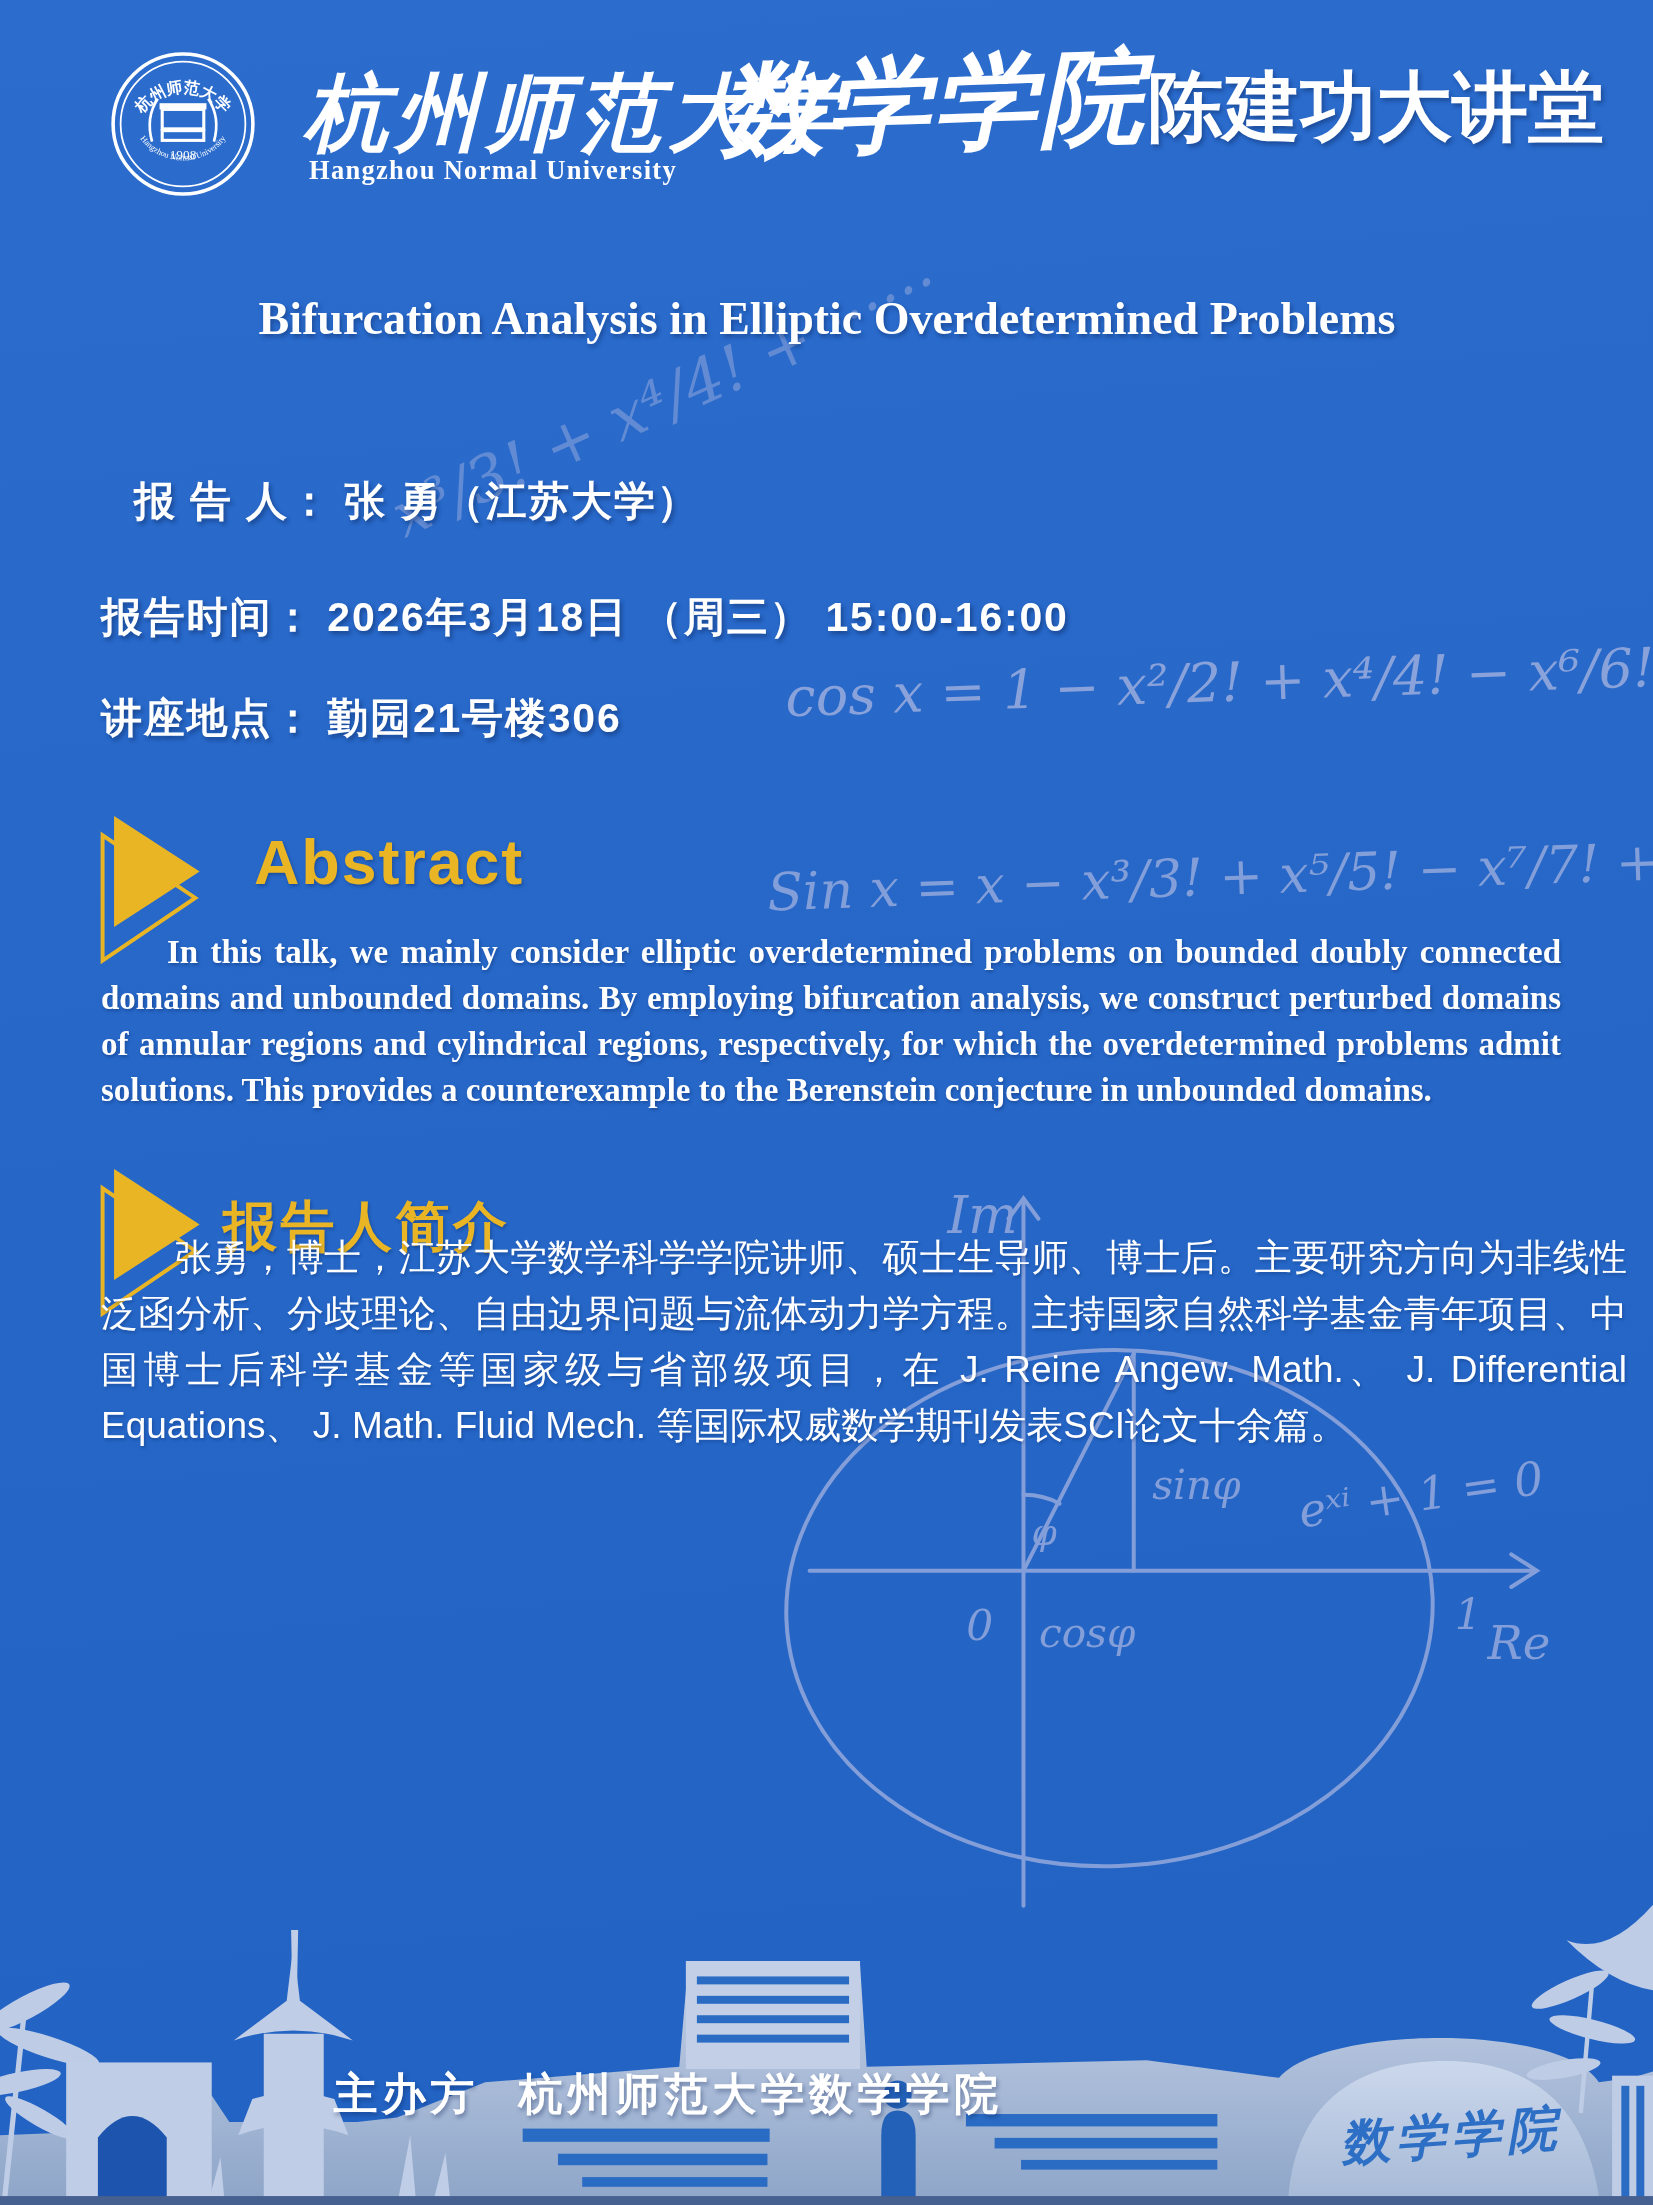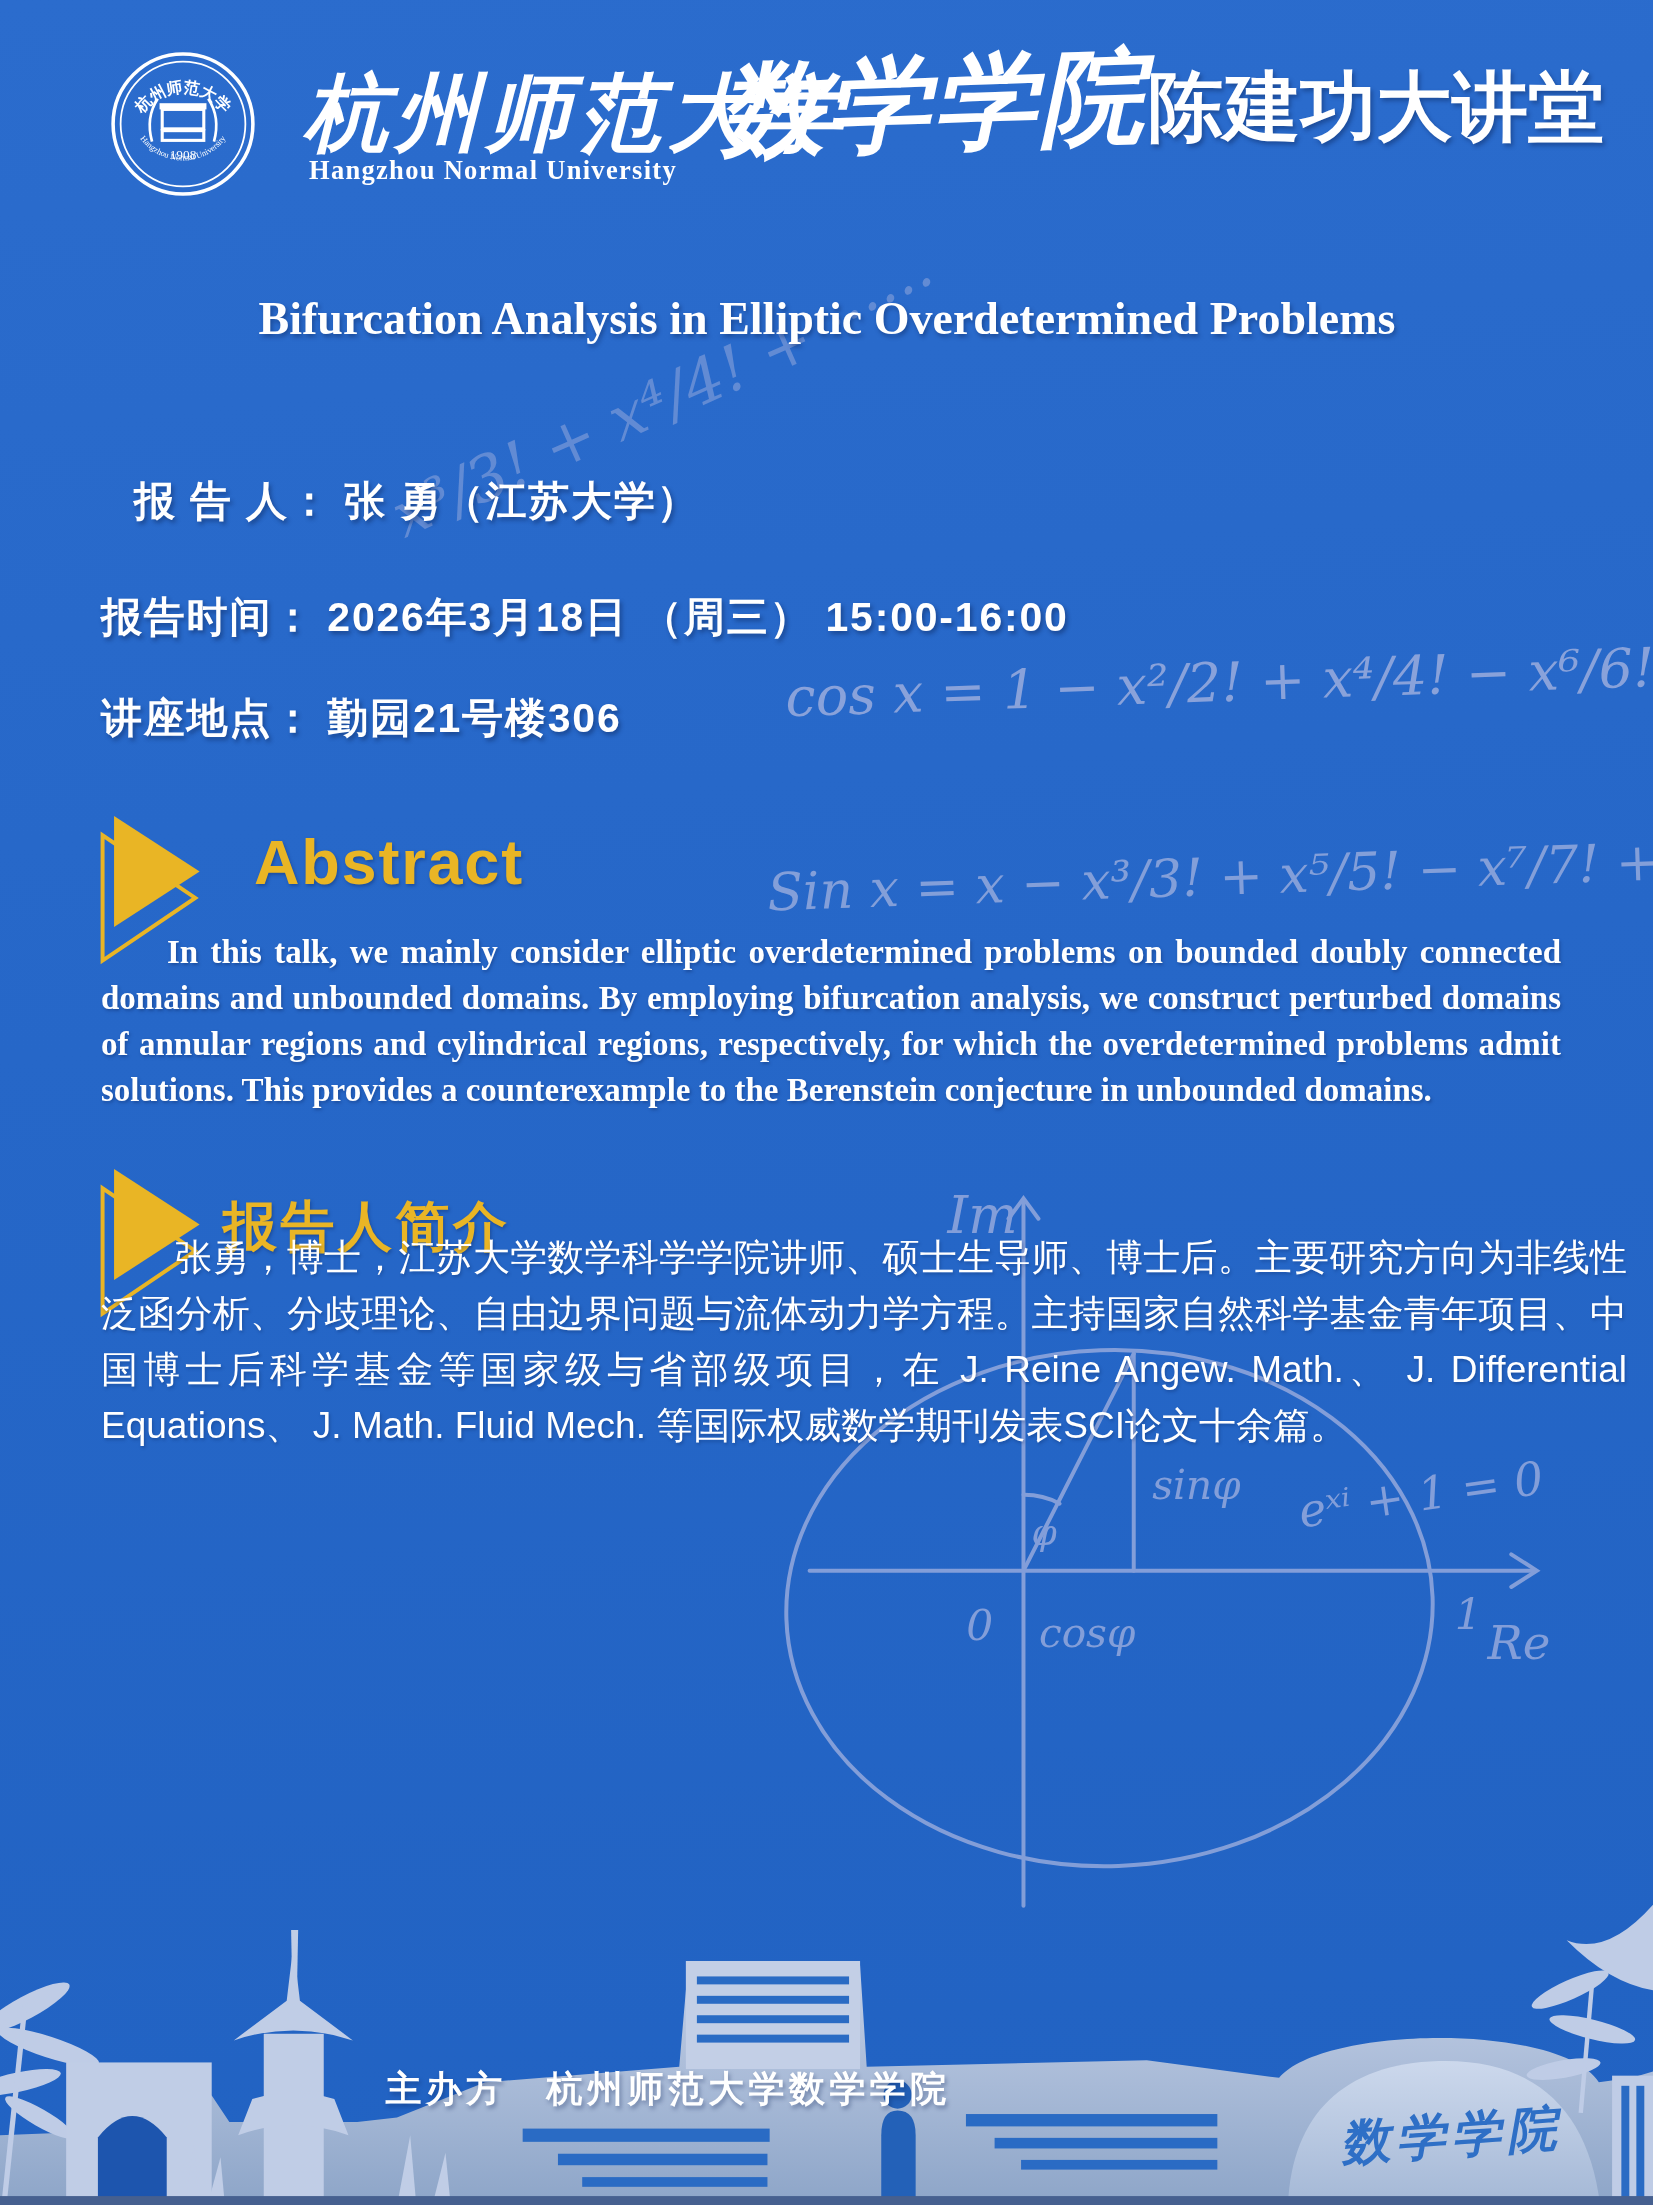--- a/index.html
+++ b/index.html
@@ -43,21 +43,21 @@
   
   .hand{font-family:"DejaVu Serif",serif;font-style:italic;color:#9badde;opacity:.85;white-space:nowrap;}
   .frag{left:370px;top:362px;font-size:62px;transform:rotate(-24deg);opacity:.5;}
   .cos{left:785px;top:648px;font-size:54px;transform:rotate(-2deg);}
   .sin{left:767px;top:845px;font-size:52px;transform:rotate(-2deg);opacity:.8;}
   .circle-fig{left:728px;top:1156px;}
   .circle-fig text{font-family:"DejaVu Serif",serif;font-style:italic;fill:#9badde;}
 
   
   .footer-svg{left:0;top:1888px;}
-  .organizer{left:0;top:2065px;width:1336px;text-align:center;font-size:36px;font-weight:700;color:#fff;
+  .organizer{left:0;top:2065px;width:1336px;text-align:center;font-size:44px;font-weight:700;color:#fff;
     letter-spacing:4.4px;text-shadow:1.8px 2.6px 4px rgba(8,30,80,.35);white-space:nowrap;z-index:5;}
   .organizer .org-name{margin-left:40px;}
 </style>
 </head>
 <body>
 
 <div id="poster">
 
   <svg class="abs" style="left:110px;top:51px;" width="146" height="146" viewBox="0 0 330 330">
     <circle cx="165" cy="165" r="158" fill="none" stroke="#fff" stroke-width="8"></circle>

